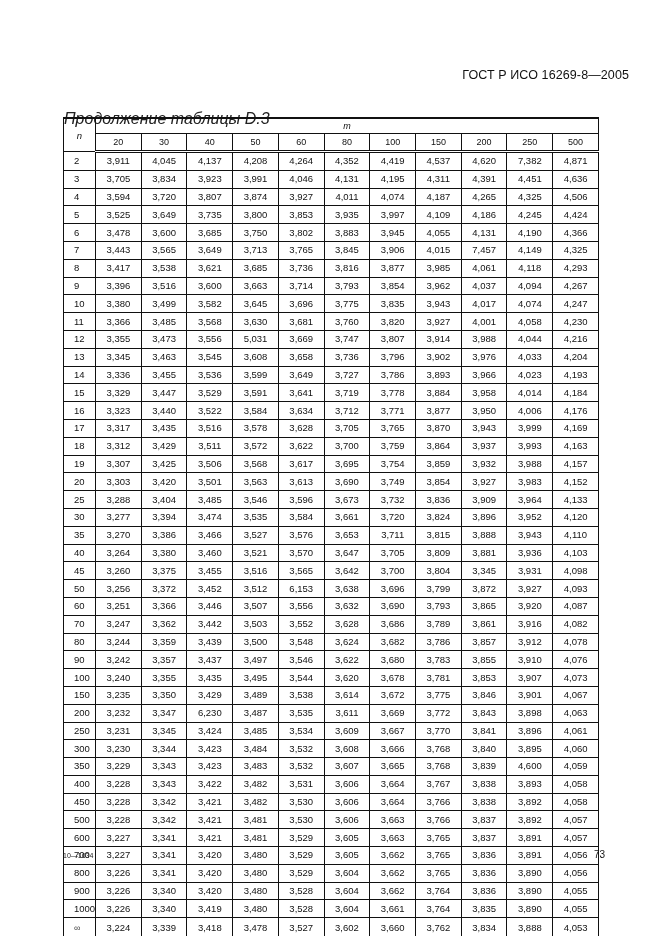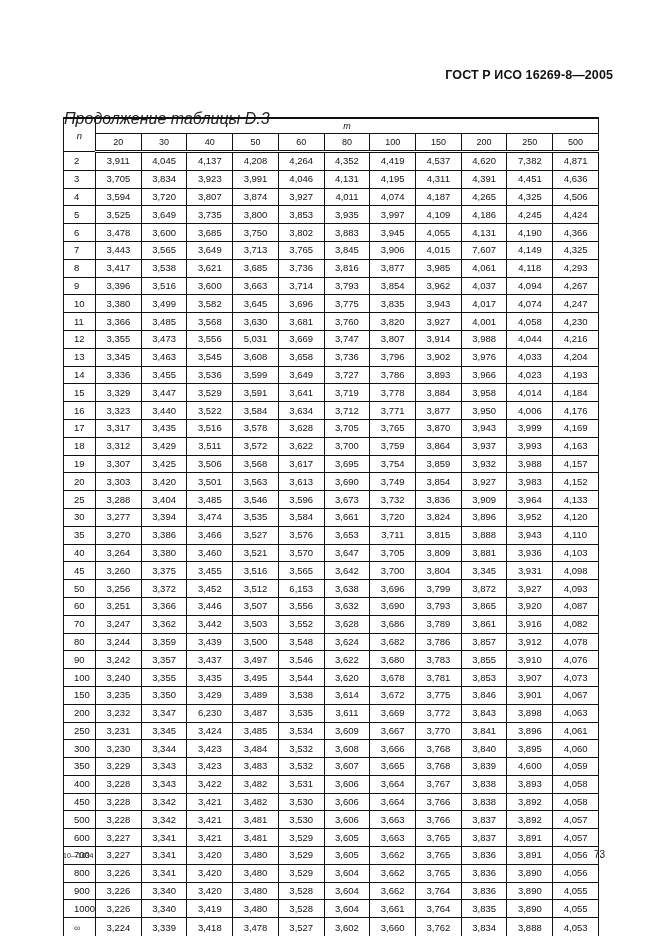--- a/index.html
+++ b/index.html
@@ -1,17 +1,17 @@
 <!DOCTYPE html>
 <html><head>
 <meta charset="utf-8">
 <style>
   html, body { margin:0; padding:0; background:#ffffff; }
   body { width:661px; height:936px; position:relative; font-family:"Liberation Sans", sans-serif; color:#111; overflow:hidden; }
-  .doc-code { position:absolute; top:68px; right:48px; font-weight:bold; font-size:12.5px; letter-spacing:0.1px; }
+  .doc-code { position:absolute; top:68px; right:32px; font-weight:normal; font-size:12.5px; letter-spacing:0.1px; }
   .caption { position:absolute; top:102px; left:64px; font-style:italic; font-size:16px; color:#222;margin-top:8px; }
   .tbl-wrap { position:absolute; top:117px; left:63px; width:536px; }
   table { border-collapse:collapse; width:536px; table-layout:fixed; font-size:9.5px; }
   th, td { border:1px solid #111; text-align:center; padding:0; }
   thead th { font-weight:normal; }
   .h-n { font-style:italic; width:31px; }
   .h-m { font-style:italic; height:14px; font-size:9px; }
   .h-col { height:16px; font-size:9px; }
   thead tr:last-child th { border-bottom:3px double #111; }
   tbody td { height:16.8px; line-height:16px; border-top:1px solid #111; border-bottom:none; }
@@ -123,21 +123,21 @@
         <tr>
           <td class="n-cell">7</td>
           <td>3,443</td>
           <td>3,565</td>
           <td>3,649</td>
           <td>3,713</td>
           <td>3,765</td>
           <td>3,845</td>
           <td>3,906</td>
           <td>4,015</td>
-          <td>7,607</td>
+          <td>7,457</td>
           <td>4,149</td>
           <td>4,325</td>
         </tr>
         <tr>
           <td class="n-cell">8</td>
           <td>3,417</td>
           <td>3,538</td>
           <td>3,621</td>
           <td>3,685</td>
           <td>3,736</td>

